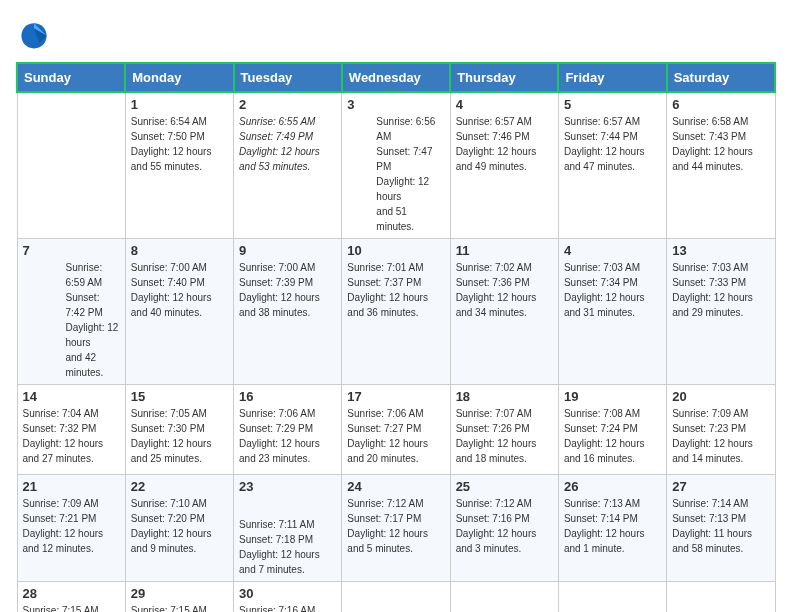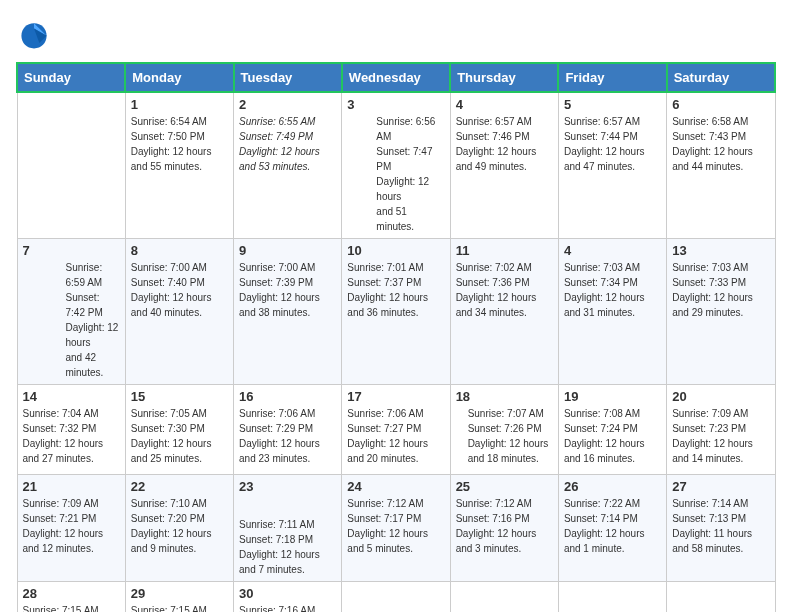--- a/index.html
+++ b/index.html
@@ -242,21 +242,21 @@
         </td>
         <td>
           <span class="day-number">17</span>
           <div class="day-info" style="white-space: pre-line;">Sunrise: 7:06 AM
 Sunset: 7:27 PM
 Daylight: 12 hours
 and 20 minutes.</div>
         </td>
         <td>
           <span class="day-number">18</span>
-          <div class="day-info" style="white-space: pre-line; margin-left: 12px;">Sunrise: 7:07 AM
+          <div class="day-info" style="white-space: pre-line;">Sunrise: 7:07 AM
 Sunset: 7:26 PM
 Daylight: 12 hours
 and 18 minutes.</div>
         </td>
         <td>
           <span class="day-number">19</span>
           <div class="day-info" style="white-space: pre-line;">Sunrise: 7:08 AM
 Sunset: 7:24 PM
 Daylight: 12 hours
 and 16 minutes.</div>
@@ -300,21 +300,21 @@
         </td>
         <td>
           <span class="day-number">25</span>
           <div class="day-info" style="white-space: pre-line;">Sunrise: 7:12 AM
 Sunset: 7:16 PM
 Daylight: 12 hours
 and 3 minutes.</div>
         </td>
         <td>
           <span class="day-number">26</span>
-          <div class="day-info" style="white-space: pre-line;">Sunrise: 7:22 AM
+          <div class="day-info" style="white-space: pre-line;">Sunrise: 7:13 AM
 Sunset: 7:14 PM
 Daylight: 12 hours
 and 1 minute.</div>
         </td>
         <td>
           <span class="day-number">27</span>
           <div class="day-info" style="white-space: pre-line;">Sunrise: 7:14 AM
 Sunset: 7:13 PM
 Daylight: 11 hours
 and 58 minutes.</div>

